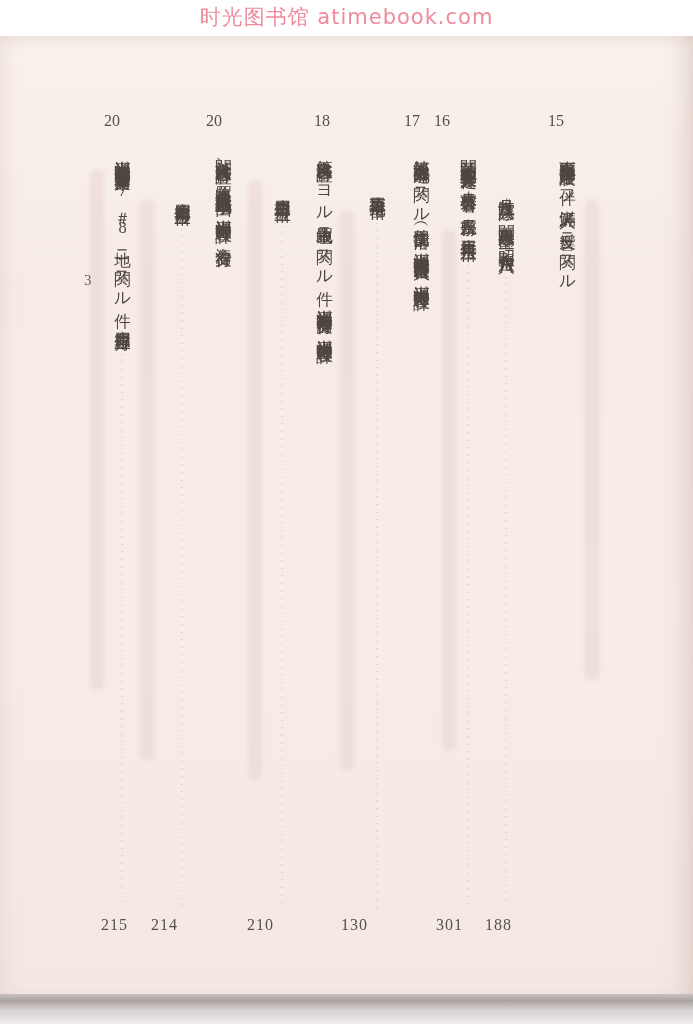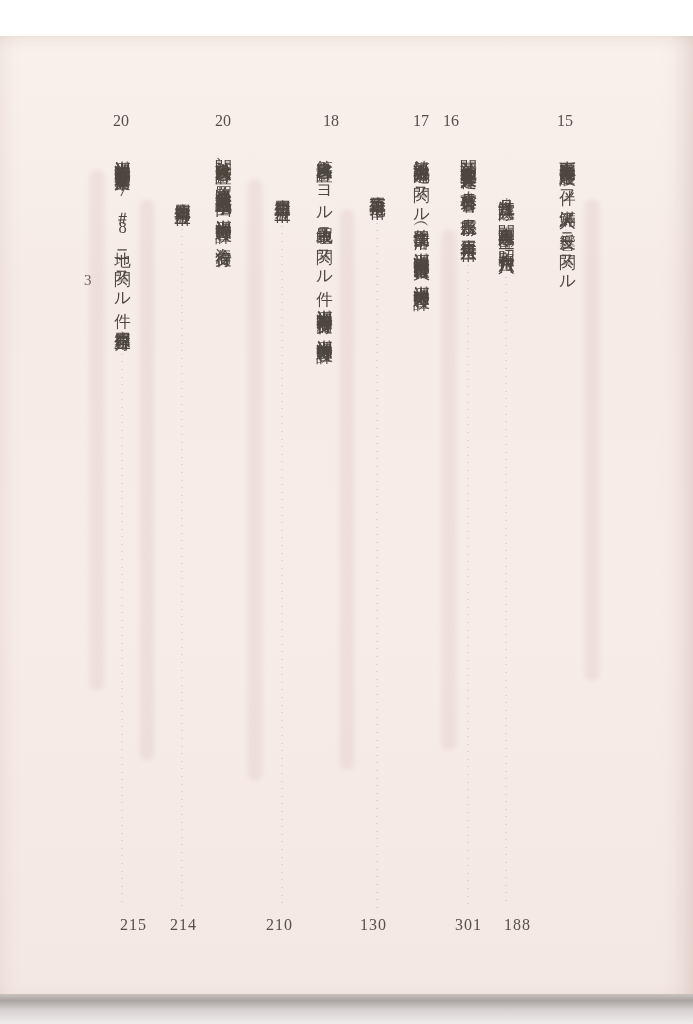--- a/index.html
+++ b/index.html
@@ -35,25 +35,25 @@
     writing-mode:vertical-rl;text-orientation:upright;
     white-space:nowrap;overflow:hidden;
     font-size:16.5px;line-height:30px;letter-spacing:1px;
     color:#4e473f;
   }
   .vcol .dots{
     font-size:6px;letter-spacing:1.6px;color:#85796f;
     margin-inline-start:5px;
   }
   .colno{
-    position:absolute;top:112px;width:34px;text-align:center;
+    position:absolute;top:112px;width:34px;
     font-size:16px;color:#56504a;
   }
   .pagenum{
-    position:absolute;top:916px;width:46px;text-align:right;
+    position:absolute;top:916px;width:46px;text-align:left;
     font-size:16px;color:#56504a;letter-spacing:1px;
   }
   
   .n15{left:548px}.n16{left:434px}.n17{left:404px}.n18{left:314px}.n19{left:206px}.n20{left:104px}
   .t15{left:552px;top:147px;height:761px}
   .t16{left:453px;top:147px;height:761px}
   .t17{left:406px;top:147px;height:761px}
   .t18{left:309px;top:147px;height:761px}
   .t19{left:208px;top:147px;height:761px}
   .t20{left:107px;top:147px;height:761px}
@@ -76,20 +76,21 @@
   <div class="paper"></div>
   <div class="bottom-edge"></div>
 
   <div class="bleed" style="left:90px;top:170px;height:520px"></div>
   <div class="bleed" style="left:140px;top:200px;height:560px"></div>
   <div class="bleed" style="left:248px;top:180px;height:600px"></div>
   <div class="bleed" style="left:340px;top:210px;height:560px"></div>
   <div class="bleed" style="left:442px;top:230px;height:520px"></div>
   <div class="bleed" style="left:585px;top:200px;height:480px"></div>
 
+  <div class="watermark" style="color: rgb(239, 139, 155);">时光图书馆 atimebook.com</div>
 
   <div class="folio">3</div>
 
   <div>
     <div class="colno n15">15</div>
     <div class="vcol t15"><span class="txt">東寧縣下集團部落建設ニ伴フ滿鮮人ノ反響ニ関スル</span></div>
     <div class="vcol d15"><span class="txt">牡丹江憲兵隊↓関東憲兵隊司令部　昭和十一年六月八日</span><span class="dots">··································································································································</span></div>
     <div class="pagenum p188">188</div>
   </div>
 

